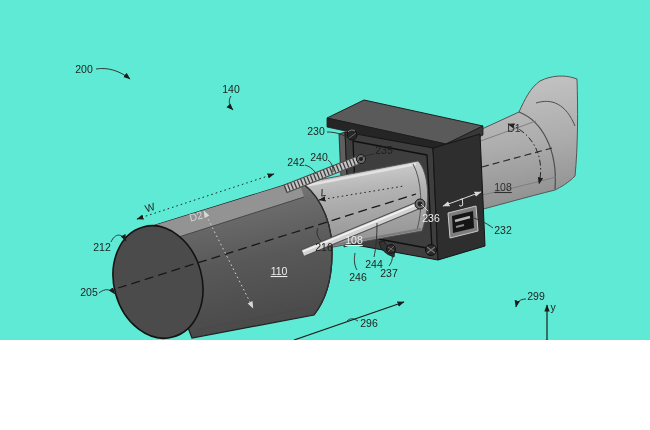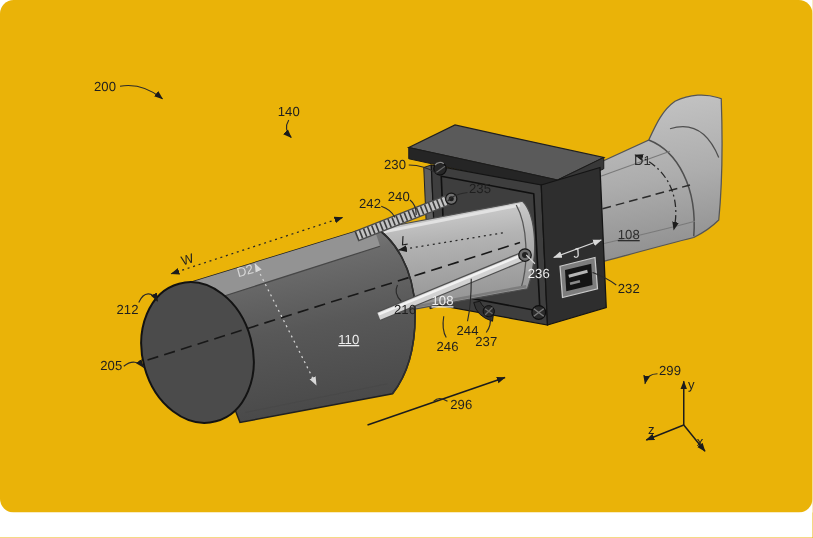--- a/index.html
+++ b/index.html
@@ -1,16 +1,16 @@
 <!DOCTYPE html>
 <html><head>
 <meta charset="utf-8">
 <style>
   html,body{margin:0;padding:0;background:#ffffff;}
-  .stage{width:650px;height:410px;position:relative;background:#eab308;overflow:hidden;border-radius:11px;}
+  .stage{width:650px;height:340px;position:relative;background:#5eead4;overflow:hidden;}
   svg{display:block;}
   text{font-family:"Liberation Sans",sans-serif;}
 </style>
 </head>
 <body>
 
 <div class="stage">
 <svg id="fig" width="650" height="430" viewBox="0 0 650 430" xmlns="http://www.w3.org/2000/svg">
   <defs>
     <marker id="ah" orient="auto-start-reverse" markerUnits="userSpaceOnUse" markerWidth="8" markerHeight="8" refX="6.5" refY="3.5">

